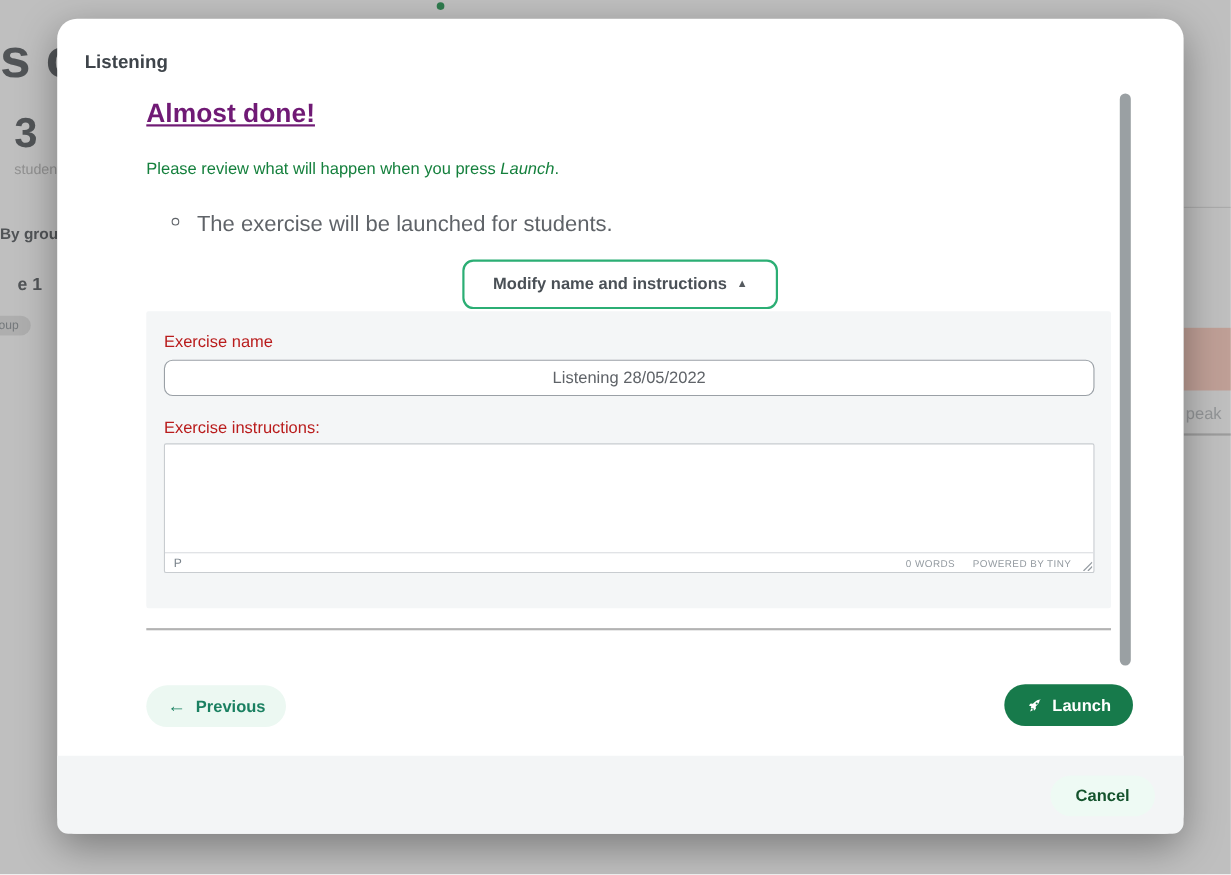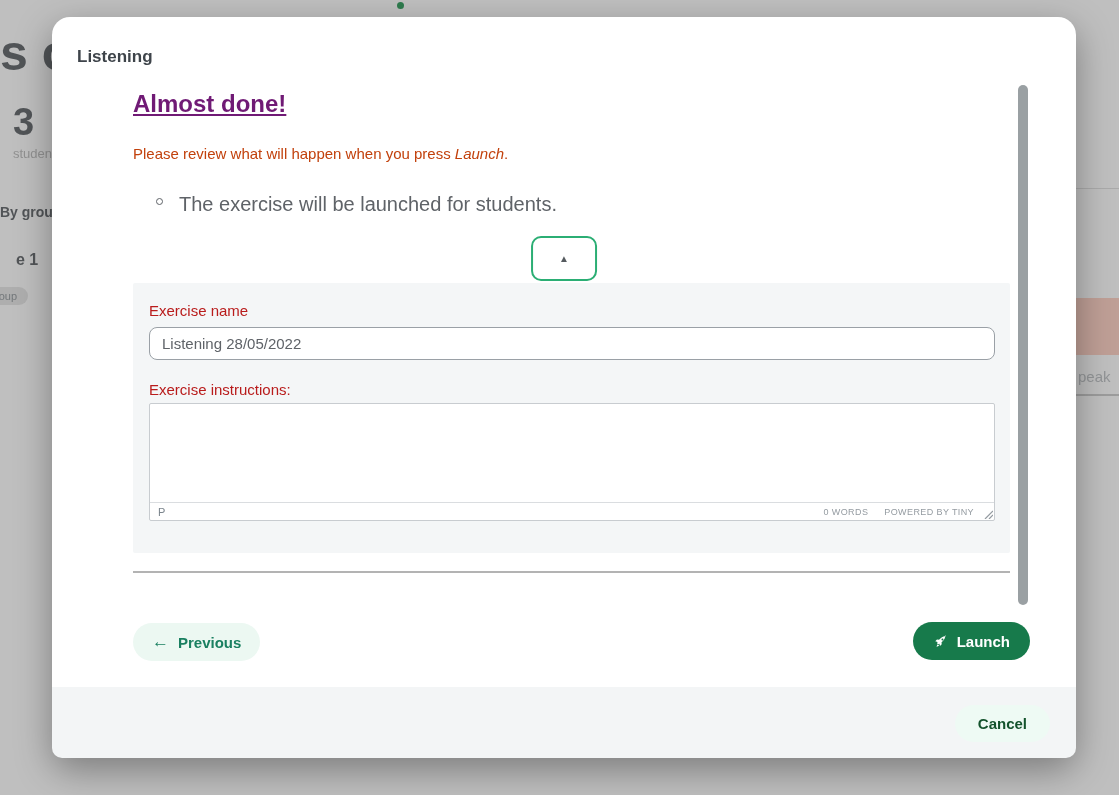--- a/index.html
+++ b/index.html
@@ -30,21 +30,21 @@
   
   .overlay { inset:0; background:rgba(0,0,0,0.25); z-index:5; }
 
   
   .modal {
     left:52px; top:17px; width:1024px; height:741px; background:#ffffff;
     border-radius:18px; box-shadow:0 12px 36px rgba(0,0,0,0.35); z-index:10;
   }
   .modal-title { left:25px; top:30px; font-size:17px; font-weight:bold; color:#3e444a; }
   .modal-heading { left:81px; top:73px; font-size:24px; font-weight:bold; color:#701a75;text-decoration:underline; }
-  .review-text { left:81px; top:128px; font-size:15px; color:#c2410c; }
+  .review-text { left:81px; top:128px; font-size:15px; color:#15803d; }
   .review-text em { font-style:italic; }
   .bullet-row { left:104px; top:176px; display:flex; align-items:flex-start; }
   .bullet-marker {
     width:7px; height:7px; border:1.5px solid #5f6368; border-radius:50%;
     margin:5px 16px 0 0; flex:none;
   }
   .bullet-text { font-size:20px; color:#5f6368; }
 
   .modify-btn {
     left:50%; top:219px; transform:translateX(-50%);
@@ -56,21 +56,21 @@
   }
   .modify-btn .caret { font-size:10px; color:#555a5f; }
 
   .panel { left:81px; top:266px; width:877px; height:270px; background:#f4f6f7; border-radius:2px; }
   .field-label { position:absolute; left:16px; font-size:15px; color:#b91c1c; }
   .label-name { top:19px; }
   .label-instructions { top:98px; }
   .name-input {
     position:absolute; left:16px; top:44px; width:846px; height:33px;
     border:1px solid #9aa0a6; border-radius:8px; background:#ffffff;
-    padding:0 12px; font-family:inherit; font-size:15px; color:#5f6368; outline:none;
+    padding:0 12px; font-family:inherit; font-size:15px; color:#5f6368; outline:none;text-align:center;
   }
   .editor {
     position:absolute; left:16px; top:120px; width:846px; height:118px;
     border:1px solid #c8ccd0; border-radius:2px; background:#ffffff;
     display:flex; flex-direction:column;
   }
   .editor-body { flex:1; outline:none; padding:6px 8px; font-size:14px; color:#444; }
   .statusbar {
     height:18px; border-top:1px solid #dadde0; position:relative;
     display:flex; align-items:center; justify-content:space-between; padding:0 8px;
@@ -132,20 +132,21 @@
   <div class="abs modal-heading">Almost done!</div>
 
   <div class="abs review-text"><span>Please review what will happen when you press </span><em>Launch</em><span>.</span></div>
 
   <div class="abs bullet-row">
     <span class="bullet-marker"></span>
     <span class="bullet-text">The exercise will be launched for students.</span>
   </div>
 
   <button class="abs modify-btn">
+    <span>Modify name and instructions</span>
     <span class="caret">▲</span>
   </button>
 
   <div class="abs panel">
     <label class="field-label label-name">Exercise name</label>
     <input class="name-input" type="text" value="Listening 28/05/2022" style="">
     <label class="field-label label-instructions">Exercise instructions:</label>
 
     <div class="editor">
       <div class="editor-body" contenteditable="true" style=""></div>

